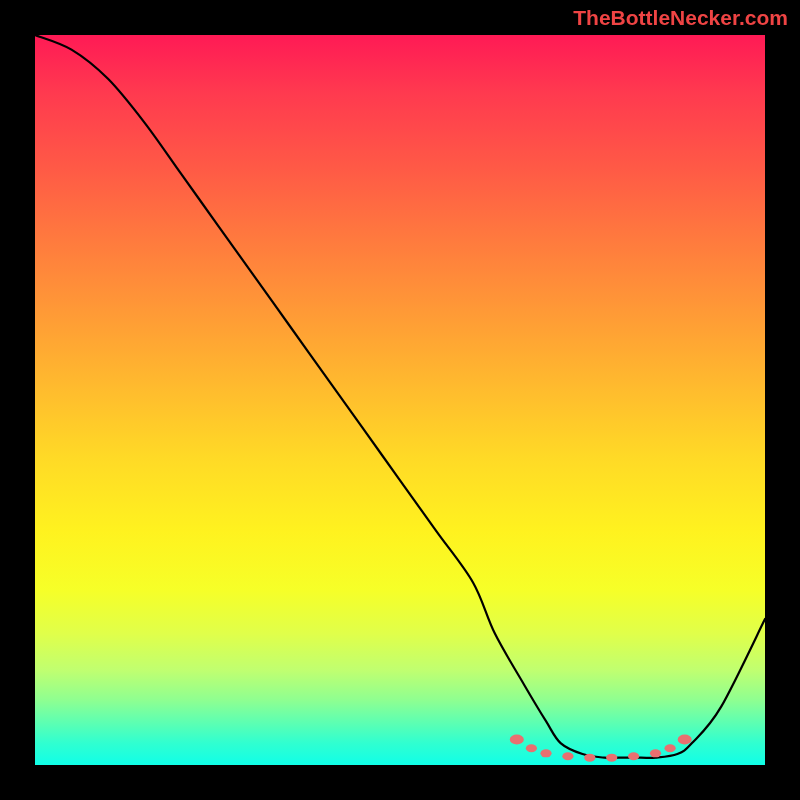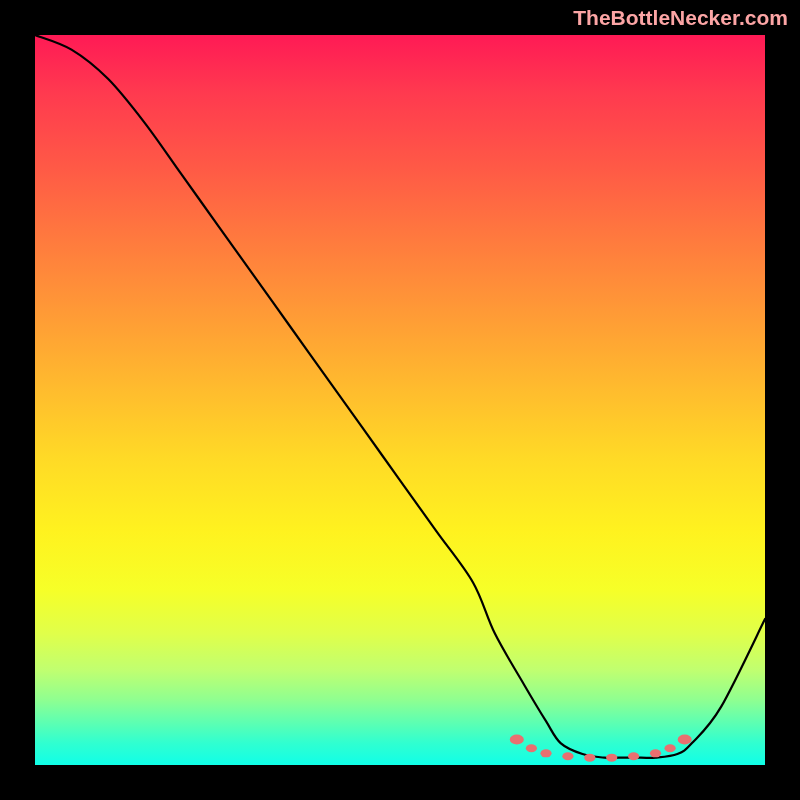--- a/index.html
+++ b/index.html
@@ -10,21 +10,21 @@
     position: relative;
     overflow: hidden;
   }
   .watermark {
     position: absolute;
     top: 6px;
     right: 12px;
     font-family: Arial, Helvetica, sans-serif;
     font-size: 21px;
     font-weight: bold;
-    color: #fca5a5;
+    color: #ef4444;
     z-index: 10;
   }
   .plot-area {
     position: absolute;
     left: 35px;
     top: 35px;
     width: 730px;
     height: 730px;
     background: linear-gradient(to bottom,
       #ff1a55 0%,

